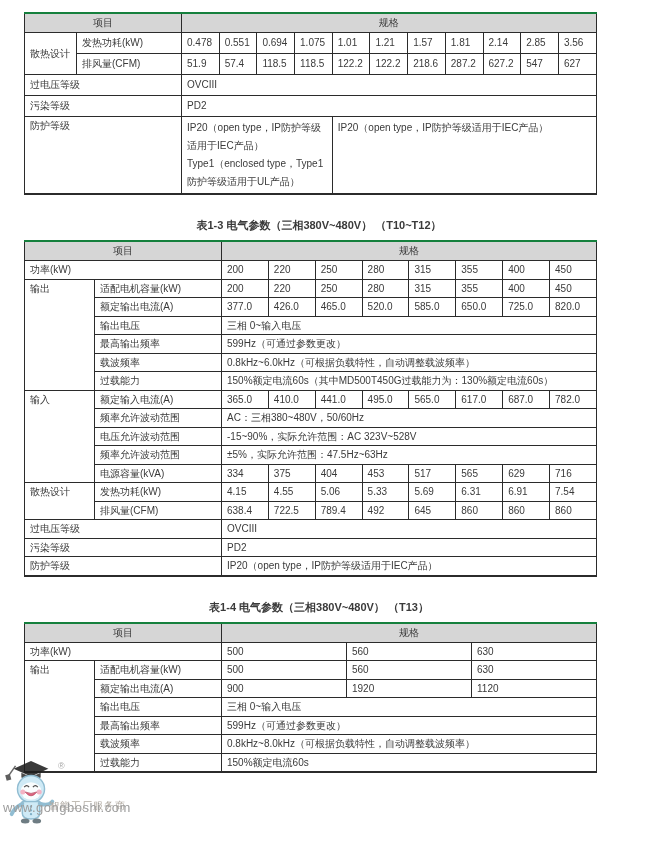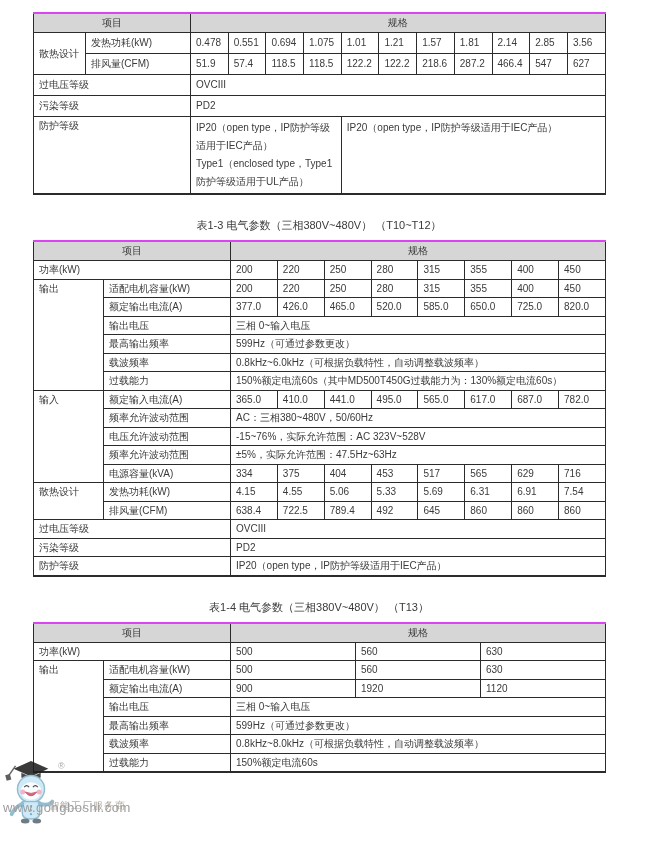--- a/index.html
+++ b/index.html
@@ -3,41 +3,41 @@
 <meta charset="utf-8">
 <style>
   html,body { margin:0; padding:0; background:#ffffff; }
   .page {
     position:relative; width:646px; height:843px; background:#ffffff;
     font-family:"Liberation Sans","DejaVu Sans",sans-serif;
     color:#3a3a3a; overflow:hidden;
   }
   table.spec-table {
     border-collapse:collapse; table-layout:fixed;
-    width:572px; margin-left:33px;
+    width:572px; margin-left:24px;
     font-size:10px; color:#3a3a3a;
-    border-top:2px solid #d946ef; border-bottom:2px solid #2b2b2b;
+    border-top:2px solid #15803d; border-bottom:2px solid #2b2b2b;
   }
   .spec-table td, .spec-table th {
     border:1px solid #2b2b2b; padding:2px 5px;
     text-align:left; vertical-align:middle; line-height:1.35;
     overflow:hidden; word-break:break-all;
   }
   .spec-table th {
     background:#d6d6d6; text-align:center; font-weight:normal;
     height:14px;
   }
   .t-cont { margin-top:12px; }
   .t-cont td { height:16px; }
   .t-cont td.multiline { vertical-align:top; white-space:pre-line; line-height:1.8; }
   .t-cont td.topline { vertical-align:top; line-height:1.8; }
   .t13 td, .t14 td { height:12px; }
   .section-title {
     width:572px; margin:23px 0 7px 33px; text-align:center;
-    font-size:11px; font-weight:normal; color:#3a3a3a;
+    font-size:11px; font-weight:bold; color:#3a3a3a;
   }
   .title14 { }
   
   .watermark {
     position:absolute; left:2px; top:755px; width:170px; height:88px;
     z-index:5; pointer-events:none; opacity:0.88;
   }
   .wm-mascot { position:absolute; left:0; top:1px; }
   .wm-reg {
     position:absolute; left:56px; top:6px;
@@ -93,21 +93,21 @@
     <tr>
       <td>排风量(CFM)</td>
     <td>51.9</td>
           <td>57.4</td>
           <td>118.5</td>
           <td>118.5</td>
           <td>122.2</td>
           <td>122.2</td>
           <td>218.6</td>
           <td>287.2</td>
-          <td>466.4</td>
+          <td>627.2</td>
           <td>547</td>
           <td>627</td>
         </tr>
     <tr>
       <td colspan="2">过电压等级</td>
       <td colspan="11">OVCIII</td>
     </tr>
     <tr>
       <td colspan="2">污染等级</td>
       <td colspan="11">PD2</td>
@@ -195,21 +195,21 @@
           <td>617.0</td>
           <td>687.0</td>
           <td>782.0</td>
         </tr>
     <tr>
       <td>频率允许波动范围</td>
       <td colspan="8">AC：三相380~480V，50/60Hz</td>
     </tr>
     <tr>
       <td>电压允许波动范围</td>
-      <td colspan="8">-15~76%，实际允许范围：AC 323V~528V</td>
+      <td colspan="8">-15~90%，实际允许范围：AC 323V~528V</td>
     </tr>
     <tr>
       <td>频率允许波动范围</td>
       <td colspan="8">±5%，实际允许范围：47.5Hz~63Hz</td>
     </tr>
     <tr>
       <td>电源容量(kVA)</td>
     <td>334</td>
           <td>375</td>
           <td>404</td>

